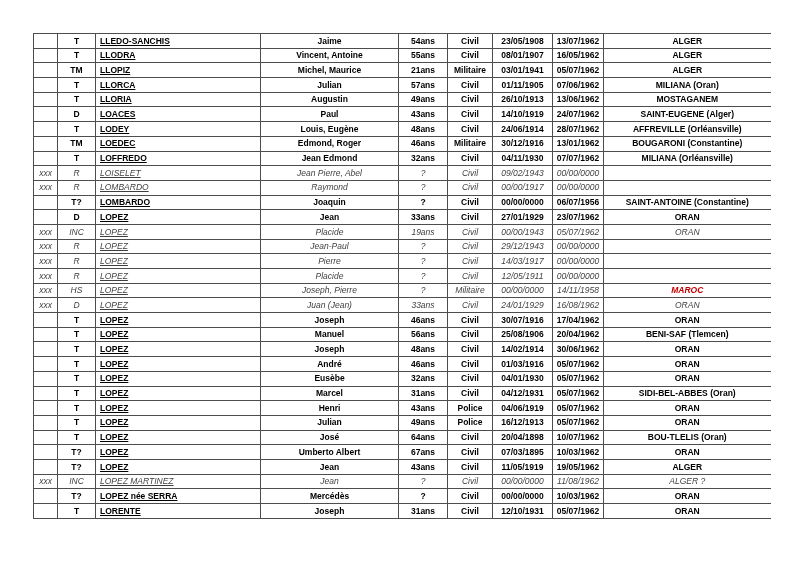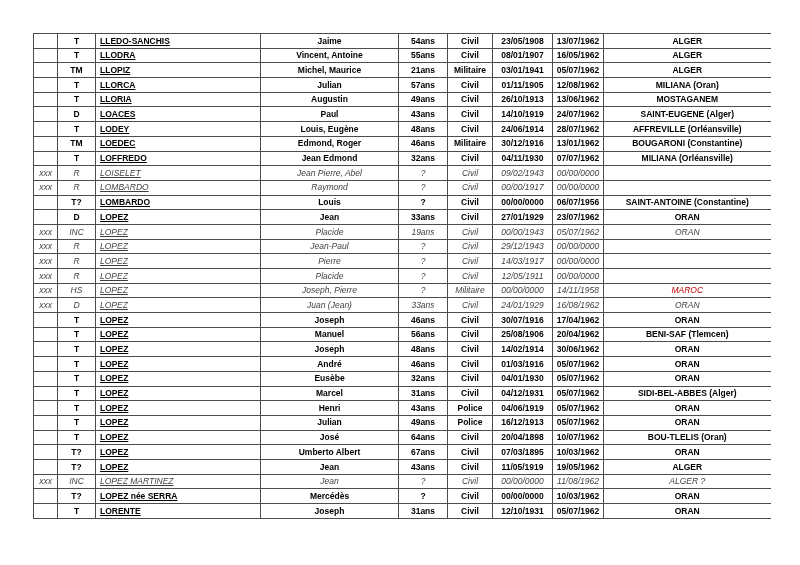--- a/index.html
+++ b/index.html
@@ -57,21 +57,21 @@
     color: #3f3f3f;
   }
   
   table.records td.c-marker {
     font-style: italic;
     color: #3f3f3f;
     font-weight: normal;
   }
   td.c-place.highlight {
     color: #c00000 !important;
-    font-weight: normal;
+    font-weight: bold;
   }
 </style>
 </head>
 <body>
 
 <div class="page">
   <table class="records">
     <colgroup>
       <col style="width:24px">
       <col style="width:38px">
@@ -118,21 +118,21 @@
     <td class="c-place">ALGER</td>
   </tr>
         <tr class="bold">
     <td class="c-marker"></td>
     <td class="c-code">T</td>
     <td class="c-surname">LLORCA</td>
     <td class="c-firstname">Julian</td>
     <td class="c-age">57ans</td>
     <td class="c-status">Civil</td>
     <td class="c-date1">01/11/1905</td>
-    <td class="c-date2">12/08/1962</td>
+    <td class="c-date2">07/06/1962</td>
     <td class="c-place">MILIANA (Oran)</td>
   </tr>
         <tr class="bold">
     <td class="c-marker"></td>
     <td class="c-code">T</td>
     <td class="c-surname">LLORIA</td>
     <td class="c-firstname">Augustin</td>
     <td class="c-age">49ans</td>
     <td class="c-status">Civil</td>
     <td class="c-date1">26/10/1913</td>
@@ -202,21 +202,21 @@
     <td class="c-age">?</td>
     <td class="c-status">Civil</td>
     <td class="c-date1">00/00/1917</td>
     <td class="c-date2">00/00/0000</td>
     <td class="c-place"></td>
   </tr>
         <tr class="bold">
     <td class="c-marker"></td>
     <td class="c-code">T?</td>
     <td class="c-surname">LOMBARDO</td>
-    <td class="c-firstname">Louis</td>
+    <td class="c-firstname">Joaquin</td>
     <td class="c-age">?</td>
     <td class="c-status">Civil</td>
     <td class="c-date1">00/00/0000</td>
     <td class="c-date2">06/07/1956</td>
     <td class="c-place">SAINT-ANTOINE (Constantine)</td>
   </tr>
         <tr class="bold">
     <td class="c-marker"></td>
     <td class="c-code">D</td>
     <td class="c-surname">LOPEZ</td>
@@ -350,21 +350,21 @@
   </tr>
         <tr class="bold">
     <td class="c-marker"></td>
     <td class="c-code">T</td>
     <td class="c-surname">LOPEZ</td>
     <td class="c-firstname">Marcel</td>
     <td class="c-age">31ans</td>
     <td class="c-status">Civil</td>
     <td class="c-date1">04/12/1931</td>
     <td class="c-date2">05/07/1962</td>
-    <td class="c-place">SIDI-BEL-ABBES (Alger)</td>
+    <td class="c-place">SIDI-BEL-ABBES (Oran)</td>
   </tr>
         <tr class="bold">
     <td class="c-marker"></td>
     <td class="c-code">T</td>
     <td class="c-surname">LOPEZ</td>
     <td class="c-firstname">Henri</td>
     <td class="c-age">43ans</td>
     <td class="c-status">Police</td>
     <td class="c-date1">04/06/1919</td>
     <td class="c-date2">05/07/1962</td>

